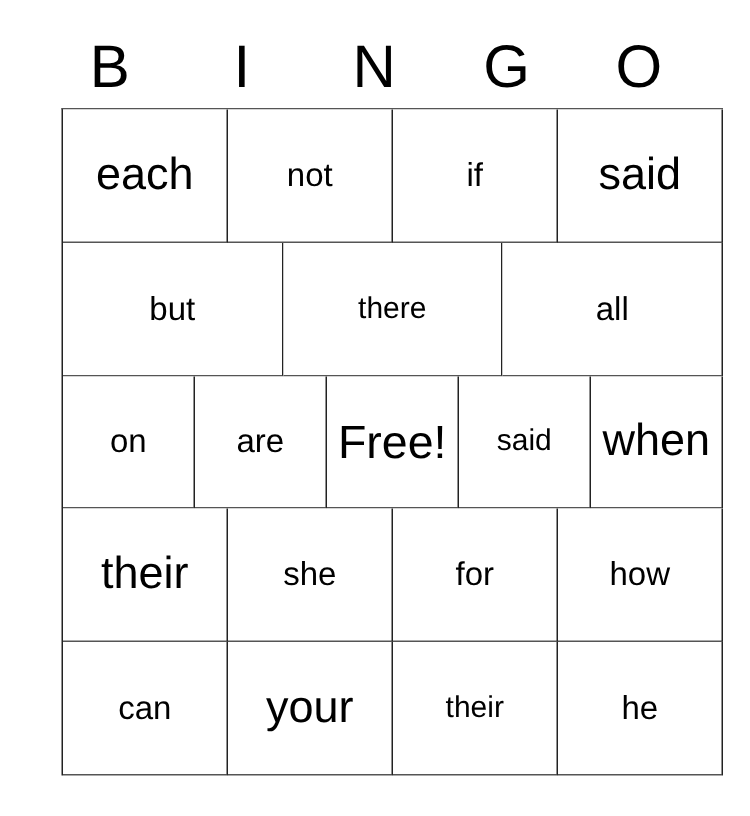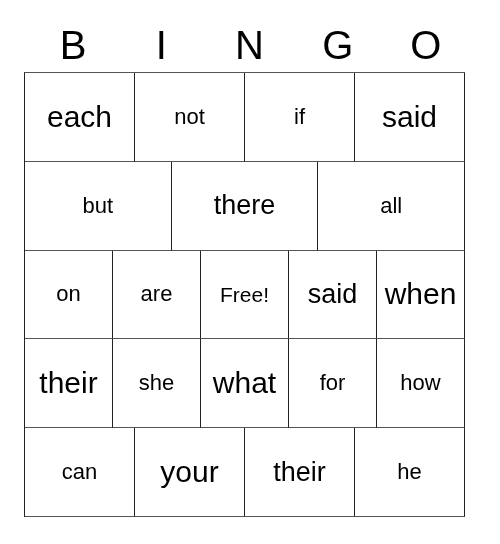--- a/index.html
+++ b/index.html
@@ -40,21 +40,21 @@
     font-size: 40px;
     line-height: 1;
     font-weight: 400;
     letter-spacing: 0;
     color: #000000;
   }
 
   
   #grid {
     position: absolute;
-    left: 24px;
+    left: 41px;
     top: 72px;
     width: 441px;
     height: 445px;
     box-sizing: border-box;
     border-top: 1.5px solid #555555;
     border-left: 1.5px solid #222222;
     display: flex;
     flex-direction: column;
   }
   .grid-row {
@@ -78,22 +78,22 @@
   }
   .cell-text {
     font-size: 22px;
     line-height: 1;
     white-space: nowrap;
     color: #000000;
     display: block;
   }
   
   .grid-cell.len4 .cell-text { font-size: 30px; }
-  .grid-cell.len5 .cell-text { font-size: 27px; }
-  .grid-cell.free .cell-text { font-size: 21px; }
+  .grid-cell.len5 .cell-text { font-size: 20px; }
+  .grid-cell.free .cell-text { font-size: 31px; }
 </style>
 </head>
 <body>
 
 <div id="bingo-card">
 
   <div id="header-row">
     <div class="header-cell">
       <span>B</span>
     </div>
@@ -158,23 +158,20 @@
       </div>
     </div>
 
     <div class="grid-row">
       <div class="grid-cell len4">
         <span class="cell-text">their</span>
       </div>
       <div class="grid-cell">
         <span class="cell-text">she</span>
       </div>
-      <div class="grid-cell len4">
-        <span class="cell-text">what</span>
-      </div>
       <div class="grid-cell">
         <span class="cell-text">for</span>
       </div>
       <div class="grid-cell">
         <span class="cell-text">how</span>
       </div>
     </div>
 
     <div class="grid-row">
       <div class="grid-cell">

